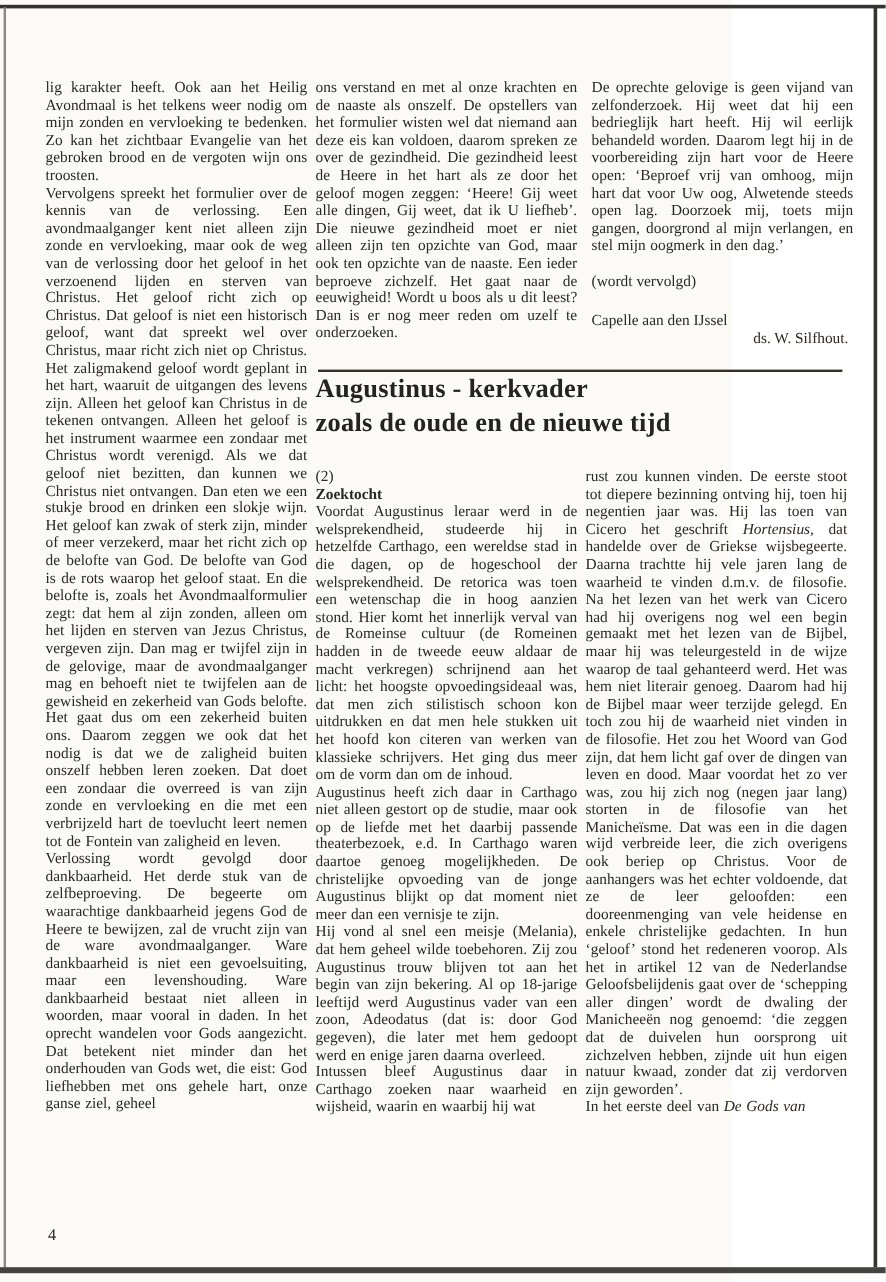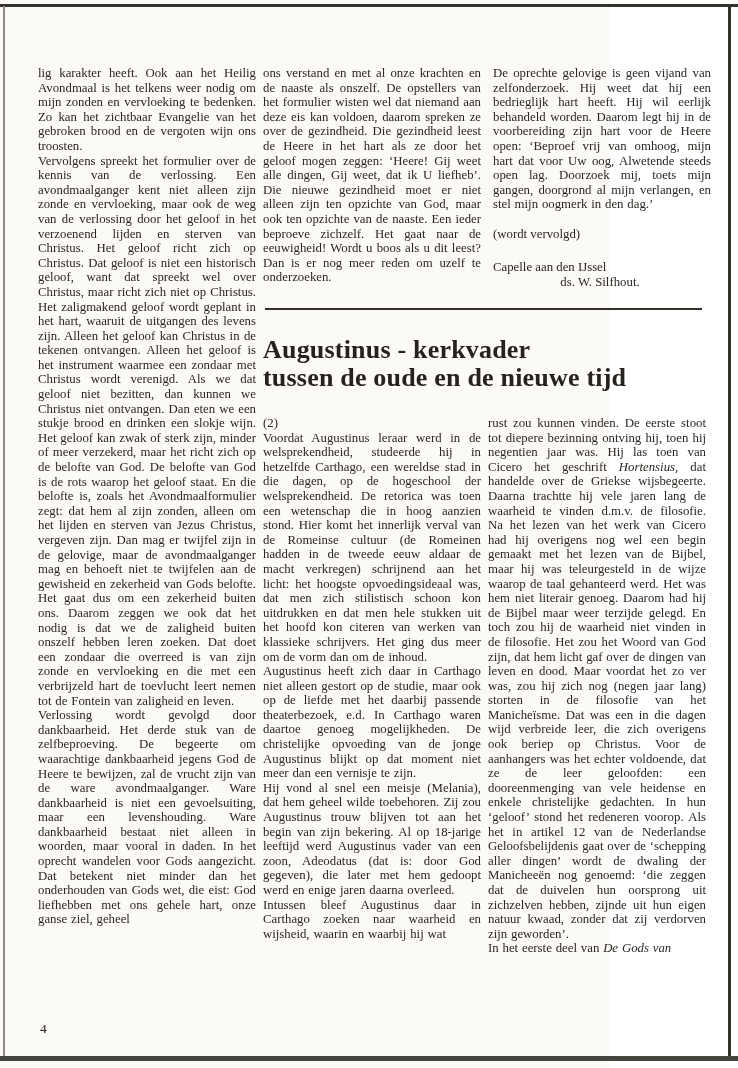--- a/index.html
+++ b/index.html
@@ -34,30 +34,29 @@
   .para { text-align: justify; word-spacing: 0.05em; }
   .para em { font-style: italic; }
 
   .top-section { display: flex; gap: 12px; min-height: 234px; }
   .section-rule {
     border: none; height: 0;
     border-top: 2px solid #343028;
     margin: 8px 4px 0 2px;
   }
   .article-title {
-    margin-top: 26px;
-    font-size: 26px; line-height: 28px; font-weight: bold;
+    font-size: 22px; line-height: 28px; font-weight: bold;
     letter-spacing: 0.2px; color: #262publ31e; color: #26231e;
   }
   .article-cols { display: flex; gap: 7px; margin-top: 24px; }
   .part-number { }
   .section-heading { font-weight: bold; }
   .continued-note { margin-top: 14.6px; }
   .sig-place { margin-top: 19px; }
-  .sig-author { text-align: center; padding-right: 4px; }
+  .sig-author { text-align: right; padding-right: 4px; }
 
   .page-number {
     position: absolute; left: 40px; top: 1021px;
     font-size: 13.5px; color: #2b2722;
   }
 </style>
 </head>
 <body>
 
 <div class="scan">
@@ -87,26 +86,27 @@
           <p class="continued-note">(wordt vervolgd)</p>
           <p class="sig-place">Capelle aan den IJssel</p>
           <p class="sig-author">ds. W. Silfhout.</p>
         </div>
       </div>
 
       <hr class="section-rule">
 
       <h1 class="article-title">
         <span>Augustinus - kerkvader</span><br>
-        <span>tussen de oude en de nieuwe tijd</span>
+        <span>zoals de oude en de nieuwe tijd</span>
       </h1>
 
       <div class="article-cols">
         <div class="col">
           <p class="part-number">(2)</p>
+          <h2 class="section-heading">Zoektocht</h2>
           <div>
               <p class="para"><span>Voordat Augustinus leraar werd in de welsprekendheid, studeerde hij in hetzelfde Carthago, een wereldse stad in die dagen, op de hogeschool der welsprekendheid. De retorica was toen een wetenschap die in hoog aanzien stond. Hier komt het innerlijk verval van de Romeinse cultuur (de Romeinen hadden in de tweede eeuw aldaar de macht verkregen) schrijnend aan het licht: het hoogste opvoedingsideaal was, dat men zich stilistisch schoon kon uitdrukken en dat men hele stukken uit het hoofd kon citeren van werken van klassieke schrijvers. Het ging dus meer om de vorm dan om de inhoud.</span></p>
               <p class="para"><span>Augustinus heeft zich daar in Carthago niet alleen gestort op de studie, maar ook op de liefde met het daarbij passende theaterbezoek, e.d. In Carthago waren daartoe genoeg mogelijkheden. De christelijke opvoeding van de jonge Augustinus blijkt op dat moment niet meer dan een vernisje te zijn.</span></p>
               <p class="para"><span>Hij vond al snel een meisje (Melania), dat hem geheel wilde toebehoren. Zij zou Augustinus trouw blijven tot aan het begin van zijn bekering. Al op 18-jarige leeftijd werd Augustinus vader van een zoon, Adeodatus (dat is: door God gegeven), die later met hem gedoopt werd en enige jaren daarna overleed.</span></p>
               <p class="para"><span>Intussen bleef Augustinus daar in Carthago zoeken naar waarheid en wijsheid, waarin en waarbij hij wat</span></p>
             </div>
         </div>
         <div class="col">
             <p class="para"><span>rust zou kunnen vinden. De eerste stoot tot diepere bezinning ontving hij, toen hij negentien jaar was. Hij las toen van Cicero het geschrift </span><em>Hortensius</em><span>, dat handelde over de Griekse wijsbegeerte. Daarna trachtte hij vele jaren lang de waarheid te vinden d.m.v. de filosofie. Na het lezen van het werk van Cicero had hij overigens nog wel een begin gemaakt met het lezen van de Bijbel, maar hij was teleurgesteld in de wijze waarop de taal gehanteerd werd. Het was hem niet literair genoeg. Daarom had hij de Bijbel maar weer terzijde gelegd. En toch zou hij de waarheid niet vinden in de filosofie. Het zou het Woord van God zijn, dat hem licht gaf over de dingen van leven en dood. Maar voordat het zo ver was, zou hij zich nog (negen jaar lang) storten in de filosofie van het Manicheïsme. Dat was een in die dagen wijd verbreide leer, die zich overigens ook beriep op Christus. Voor de aanhangers was het echter voldoende, dat ze de leer geloofden: een dooreenmenging van vele heidense en enkele christelijke gedachten. In hun ‘geloof’ stond het redeneren voorop. Als het in artikel 12 van de Nederlandse Geloofsbelijdenis gaat over de ‘schepping aller dingen’ wordt de dwaling der Manicheeën nog genoemd: ‘die zeggen dat de duivelen hun oorsprong uit zichzelven hebben, zijnde uit hun eigen natuur kwaad, zonder dat zij verdorven zijn geworden’.</span></p>
             <p class="para"><span>In het eerste deel van </span><em>De Gods van</em></p>

